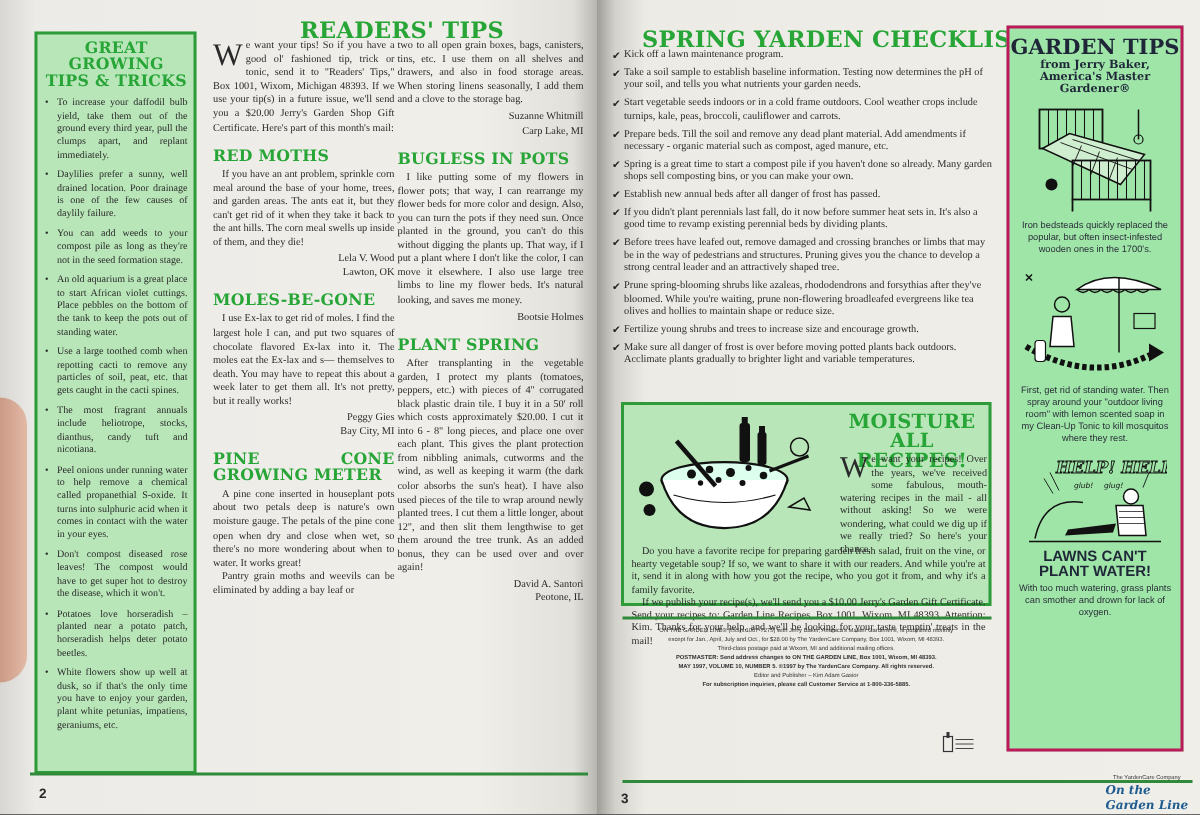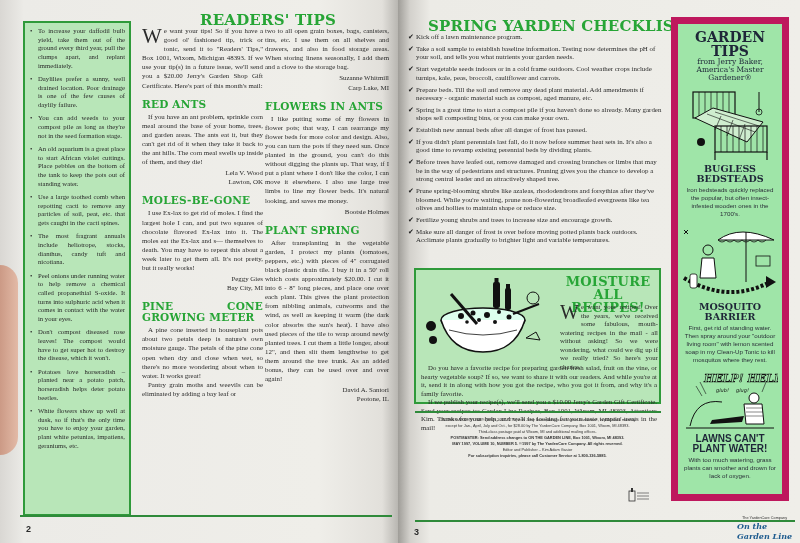--- a/index.html
+++ b/index.html
@@ -48,38 +48,39 @@
   .recipes-body { position: absolute; left: 5px; top: 94px; width: 236px; font-size: 6.8px; line-height: 8.5px; text-align: justify; }
   .recipes-body p { text-indent: 7px; }
 
   .masthead { position: absolute; left: 425px; top: 417px; width: 225px; text-align: center; font-family: "Liberation Sans", sans-serif; font-size: 3.9px; line-height: 6px; color: #333; }
   .masthead .bold { font-weight: bold; }
   .recycle-logo { position: absolute; left: 628px; top: 488px; width: 22px; height: 14px; }
   .rule-r1 { position: absolute; left: 415px; top: 411px; width: 246px; height: 2px; background: #2f8a3a; }
   .rule-r2 { position: absolute; left: 415px; top: 520px; width: 380px; height: 2px; background: #2f8a3a; }
 
   
-  .gt-box { position: absolute; left: 671px; top: 17px; width: 118px; height: 484px; background: #9fe5a8; border: 7px solid #be185d; text-align: center; color: #1c2a3c; }
+  .gt-box { position: absolute; left: 671px; top: 17px; width: 118px; height: 484px; background: #9fe5a8; border: 2px solid #be185d; text-align: center; color: #1c2a3c; }
   .gt-title { font-family: "DejaVu Serif", serif; font-weight: bold; font-size: 14px; line-height: 14px; margin-top: 6px; color: #1e2638; }
-  .gt-sub { font-family: "DejaVu Serif", serif; font-weight: normal; font-size: 7.5px; line-height: 8.2px; color: #1e2638; }
+  .gt-sub { font-family: "DejaVu Serif", serif; font-weight: bold; font-size: 7.5px; line-height: 8.2px; color: #1e2638; }
   .gt-h { font-family: "DejaVu Serif", serif; font-weight: bold; font-size: 9.5px; line-height: 10px; color: #1e2638; }
   .gt-p { font-family: "Liberation Sans", sans-serif; font-size: 6.2px; line-height: 8px; color: #2a2f38; padding: 0 6px; }
   .gt-illus { display: block; margin: 0 auto; }
   .gl-logo { position: absolute; left: 737px; top: 521px; font-family: "DejaVu Serif", serif; font-weight: bold; font-size: 8px; color: #1f5c8f; font-style: italic; }
   .gl-sub { position: absolute; left: 742px; top: 516px; font-family: "Liberation Sans", sans-serif; font-size: 3.8px; color: #333; }
 </style>
 </head>
 <body>
 
 <div class="spread">
 
   <div class="page page-left">
     <div class="thumb"></div>
 
     <div class="tips-box green-box">
+      <div class="tips-title hd">GREAT GROWING TIPS &amp; TRICKS</div>
       <ul class="tips-list">
         <li>To increase your daffodil bulb yield, take them out of the ground every third year, pull the clumps apart, and replant immediately.</li>
         <li>Daylilies prefer a sunny, well drained location. Poor drainage is one of the few causes of daylily failure.</li>
         <li>You can add weeds to your compost pile as long as they're not in the seed formation stage.</li>
         <li>An old aquarium is a great place to start African violet cuttings. Place pebbles on the bottom of the tank to keep the pots out of standing water.</li>
         <li>Use a large toothed comb when repotting cacti to remove any particles of soil, peat, etc. that gets caught in the cacti spines.</li>
         <li>The most fragrant annuals include heliotrope, stocks, dianthus, candy tuft and nicotiana.</li>
         <li>Peel onions under running water to help remove a chemical called propanethial S-oxide. It turns into sulphuric acid when it comes in contact with the water in your eyes.</li>
         <li>Don't compost diseased rose leaves! The compost would have to get super hot to destroy the disease, which it won't.</li>
         <li>Potatoes love horseradish – planted near a potato patch, horseradish helps deter potato beetles.</li>
@@ -87,42 +88,42 @@
       </ul>
     </div>
 
     <div class="readers-title hd">READERS' TIPS</div>
 
     <div class="col col-a">
       <p class="noindent">
         <span class="drop">W</span><span>e want your tips! So if you have a good ol' fashioned tip, trick or tonic, send it to "Readers' Tips," Box 1001, Wixom, Michigan 48393. If we use your tip(s) in a future issue, we'll send you a $20.00 Jerry's Garden Shop Gift Certificate. Here's part of this month's mail:</span>
       </p>
 
-      <div class="sec-title hd">RED ANTS</div>
+      <div class="sec-title hd">RED MOTHS</div>
       <p>If you have an ant problem, sprinkle corn meal around the base of your home, trees, and garden areas. The ants eat it, but they can't get rid of it when they take it back to the ant hills. The corn meal swells up inside of them, and they die!</p>
       <p class="sig">Lela V. Wood</p>
       <p class="sig" style="margin-top:0">Lawton, OK</p>
 
       <div class="sec-title hd">MOLES-BE-GONE</div>
       <p>I use Ex-lax to get rid of moles. I find the largest hole I can, and put two squares of chocolate flavored Ex-lax into it. The moles eat the Ex-lax and s— themselves to death. You may have to repeat this about a week later to get them all. It's not pretty, but it really works!</p>
       <p class="sig">Peggy Gies</p>
       <p class="sig" style="margin-top:0">Bay City, MI</p>
 
       <div class="sec-title hd">PINE CONE GROWING METER</div>
       <p>A pine cone inserted in houseplant pots about two petals deep is nature's own moisture gauge. The petals of the pine cone open when dry and close when wet, so there's no more wondering about when to water. It works great!</p>
 
       <p>Pantry grain moths and weevils can be eliminated by adding a bay leaf or</p>
     </div>
 
     <div class="col col-b">
       <p class="noindent">two to all open grain boxes, bags, canisters, tins, etc. I use them on all shelves and drawers, and also in food storage areas. When storing linens seasonally, I add them and a clove to the storage bag.</p>
       <p class="sig">Suzanne Whitmill</p>
       <p class="sig" style="margin-top:0">Carp Lake, MI</p>
 
-      <div class="sec-title hd">FLOWERS IN ANTS</div>
+      <div class="sec-title hd">BUGLESS IN POTS</div>
       <p>I like putting some of my flowers in flower pots; that way, I can rearrange my flower beds for more color and design. Also, you can turn the pots if they need sun. Once planted in the ground, you can't do this without digging the plants up. That way, if I put a plant where I don't like the color, I can move it elsewhere. I also use large tree limbs to line my flower beds. It's natural looking, and saves me money.</p>
       <p class="sig">Bootsie Holmes</p>
 
       <div class="sec-title hd">PLANT SPRING</div>
       <p>After transplanting in the vegetable garden, I protect my plants (tomatoes, peppers, etc.) with pieces of 4" corrugated black plastic drain tile. I buy it in a 50' roll which costs approximately $20.00. I cut it into 6 - 8" long pieces, and place one over each plant. This gives the plant protection from nibbling animals, cutworms and the wind, as well as keeping it warm (the dark color absorbs the sun's heat). I have also used pieces of the tile to wrap around newly planted trees. I cut them a little longer, about 12", and then slit them lengthwise to get them around the tree trunk. As an added bonus, they can be used over and over again!</p>
       <p class="sig">David A. Santori</p>
       <p class="sig" style="margin-top:0">Peotone, IL</p>
     </div>
 
     <div class="foot-rule-left"></div>
@@ -234,36 +235,34 @@
           <line x1="66" y1="40" x2="66" y2="66"></line>
           <line x1="72" y1="40" x2="72" y2="66"></line>
           <line x1="78" y1="40" x2="78" y2="66"></line>
         </g>
       <line x1="30" y1="66" x2="30" y2="74" stroke="#111" stroke-width="1.2"></line>
       <line x1="82" y1="66" x2="82" y2="74" stroke="#111" stroke-width="1.2"></line>
       <line x1="74" y1="6" x2="74" y2="26" stroke="#111" stroke-width="1"></line>
       <circle cx="74" cy="26" r="3" fill="none" stroke="#111" stroke-width="0.8"></circle>
       <circle cx="16" cy="56" r="4" fill="#111"></circle>
     </svg>
-    <div class="gt-h">BUGLESS BEDSTEADS</div>
     <div class="gt-p" style="margin-top:2px;">Iron bedsteads quickly replaced the popular, but often insect-infested wooden ones in the 1700's.</div>
 
     <svg class="gt-illus" width="104" height="80" viewBox="0 0 104 80" style="margin-top:4px;">
       <path d="M40 18 Q62 2 96 18 Z" fill="#fff" stroke="#111" stroke-width="1"></path>
       <path d="M40 18 q4 4 8 0 q4 4 8 0 q4 4 8 0 q4 4 8 0 q4 4 8 0 q4 4 8 0" fill="none" stroke="#111" stroke-width="0.8"></path>
       <line x1="68" y1="10" x2="68" y2="60" stroke="#111" stroke-width="1"></line>
       <circle cx="30" cy="28" r="5" fill="none" stroke="#111" stroke-width="1"></circle>
       <path d="M24 36 L36 36 L38 56 L22 56 Z" fill="#fff" stroke="#111" stroke-width="1"></path>
       <rect x="78" y="34" width="14" height="10" fill="none" stroke="#111" stroke-width="0.8"></rect>
       <path d="M6 56 Q50 82 92 60" fill="none" stroke="#111" stroke-width="4" stroke-dasharray="3 2"></path>
       <path d="M88 54 l10 6 l-10 6 z" fill="#111"></path>
       <rect x="12" y="52" width="7" height="14" rx="2" fill="#fff" stroke="#111" stroke-width="0.8"></rect>
       <path d="M6 8 l4 4 M10 8 l-4 4" stroke="#111" stroke-width="1"></path>
     </svg>
-    <div class="gt-h">MOSQUITO BARRIER</div>
     <div class="gt-p" style="margin-top:2px;">First, get rid of standing water. Then spray around your "outdoor living room" with lemon scented soap in my Clean-Up Tonic to kill mosquitos where they rest.</div>
 
     <svg class="gt-illus" width="96" height="66" viewBox="0 0 96 66" style="margin-top:4px;">
       <text x="22" y="14" font-family="DejaVu Serif, serif" font-style="italic" font-weight="bold" font-size="11" fill="none" stroke="#111" stroke-width="0.6">HELP! HELP!</text>
       <text x="34" y="24" font-family="DejaVu Sans, sans-serif" font-style="italic" font-size="5" fill="#111">glub!</text>
       <text x="54" y="24" font-family="DejaVu Sans, sans-serif" font-style="italic" font-size="5" fill="#111">glug!</text>
       <path d="M8 58 Q14 30 40 34" fill="none" stroke="#111" stroke-width="1"></path>
       <path d="M4 60 L92 60" stroke="#111" stroke-width="1"></path>
       <path d="M30 52 L62 48 L60 54 L28 56 Z" fill="#111"></path>
       <circle cx="72" cy="30" r="5" fill="#fff" stroke="#111" stroke-width="1"></circle>

